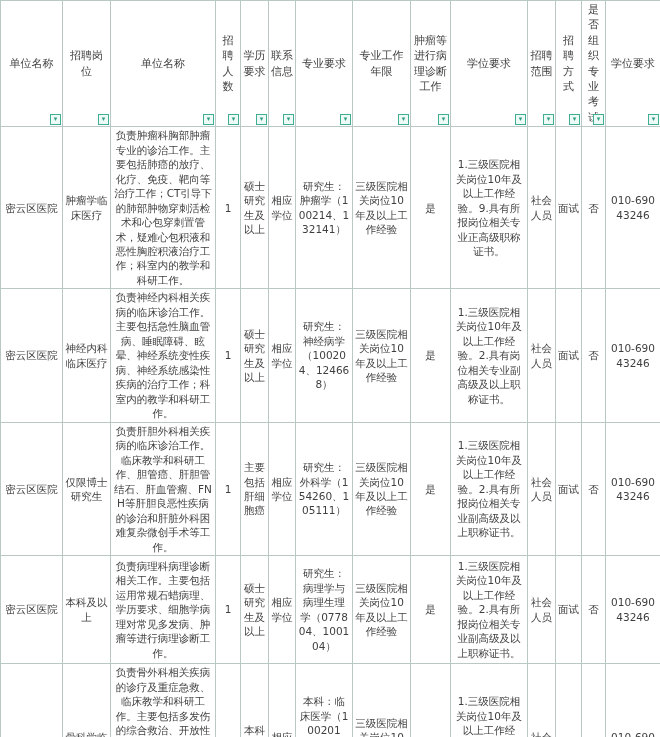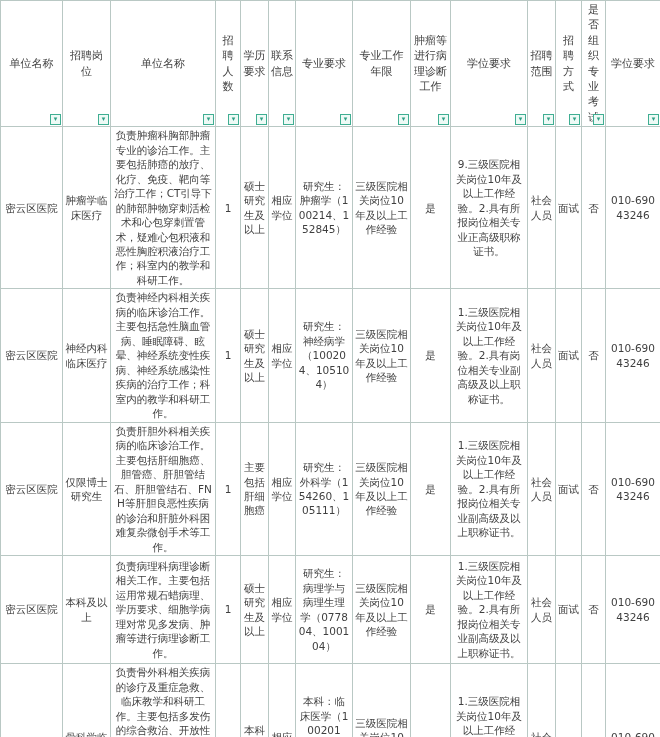--- a/index.html
+++ b/index.html
@@ -69,30 +69,30 @@
           <td>
             <div class="cell-text">1</div>
           </td>
           <td>
             <div class="cell-text">硕士研究生及以上</div>
           </td>
           <td>
             <div class="cell-text">相应学位</div>
           </td>
           <td>
-            <div class="cell-text">研究生：肿瘤学（100214、152845）</div>
-          </td>
-          <td>
-            <div class="cell-text">三级医院相关岗位10年及以上工作经验</div>
-          </td>
-          <td>
-            <div class="cell-text">是</div>
-          </td>
-          <td>
-            <div class="cell-text">9.三级医院相关岗位10年及以上工作经验。2.具有所报岗位相关专业正高级职称证书。</div>
+            <div class="cell-text">研究生：肿瘤学（100214、132141）</div>
+          </td>
+          <td>
+            <div class="cell-text">三级医院相关岗位10年及以上工作经验</div>
+          </td>
+          <td>
+            <div class="cell-text">是</div>
+          </td>
+          <td>
+            <div class="cell-text">1.三级医院相关岗位10年及以上工作经验。9.具有所报岗位相关专业正高级职称证书。</div>
           </td>
           <td>
             <div class="cell-text">社会人员</div>
           </td>
           <td>
             <div class="cell-text">面试</div>
           </td>
           <td>
             <div class="cell-text">否</div>
           </td>
@@ -113,21 +113,21 @@
           <td>
             <div class="cell-text">1</div>
           </td>
           <td>
             <div class="cell-text">硕士研究生及以上</div>
           </td>
           <td>
             <div class="cell-text">相应学位</div>
           </td>
           <td>
-            <div class="cell-text">研究生：神经病学（100204、105104）</div>
+            <div class="cell-text">研究生：神经病学（100204、124668）</div>
           </td>
           <td>
             <div class="cell-text">三级医院相关岗位10年及以上工作经验</div>
           </td>
           <td>
             <div class="cell-text">是</div>
           </td>
           <td>
             <div class="cell-text">1.三级医院相关岗位10年及以上工作经验。2.具有岗位相关专业副高级及以上职称证书。</div>
           </td>
@@ -145,21 +145,21 @@
           </td>
         </tr>
         <tr style="height: 110px;">
           <td>
             <div class="cell-text">密云区医院</div>
           </td>
           <td>
             <div class="cell-text">仅限博士研究生</div>
           </td>
           <td>
-            <div class="cell-text">负责肝胆外科相关疾病的临床诊治工作。主要包括肝细胞癌、胆管癌、肝胆管结石、肝胆管结石、FNH等肝胆良恶性疾病的诊治和肝脏外科困难复杂微创手术等工作。</div>
+            <div class="cell-text">负责肝胆外科相关疾病的临床诊治工作。临床教学和科研工作、胆管癌、肝胆管结石、肝血管瘤、FNH等肝胆良恶性疾病的诊治和肝脏外科困难复杂微创手术等工作。</div>
           </td>
           <td>
             <div class="cell-text">1</div>
           </td>
           <td>
             <div class="cell-text">主要包括肝细胞癌</div>
           </td>
           <td>
             <div class="cell-text">相应学位</div>
           </td>

